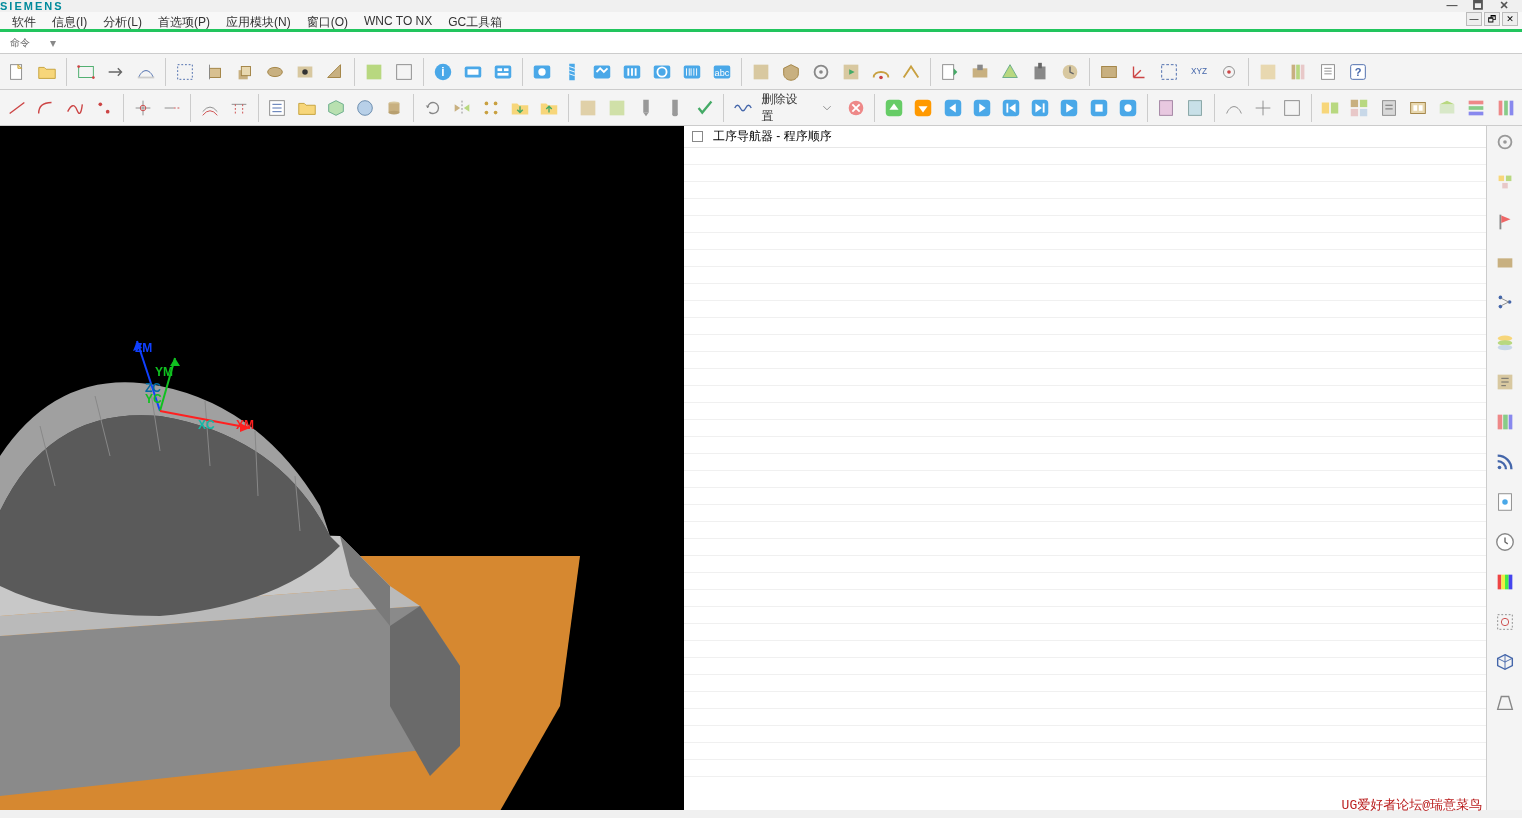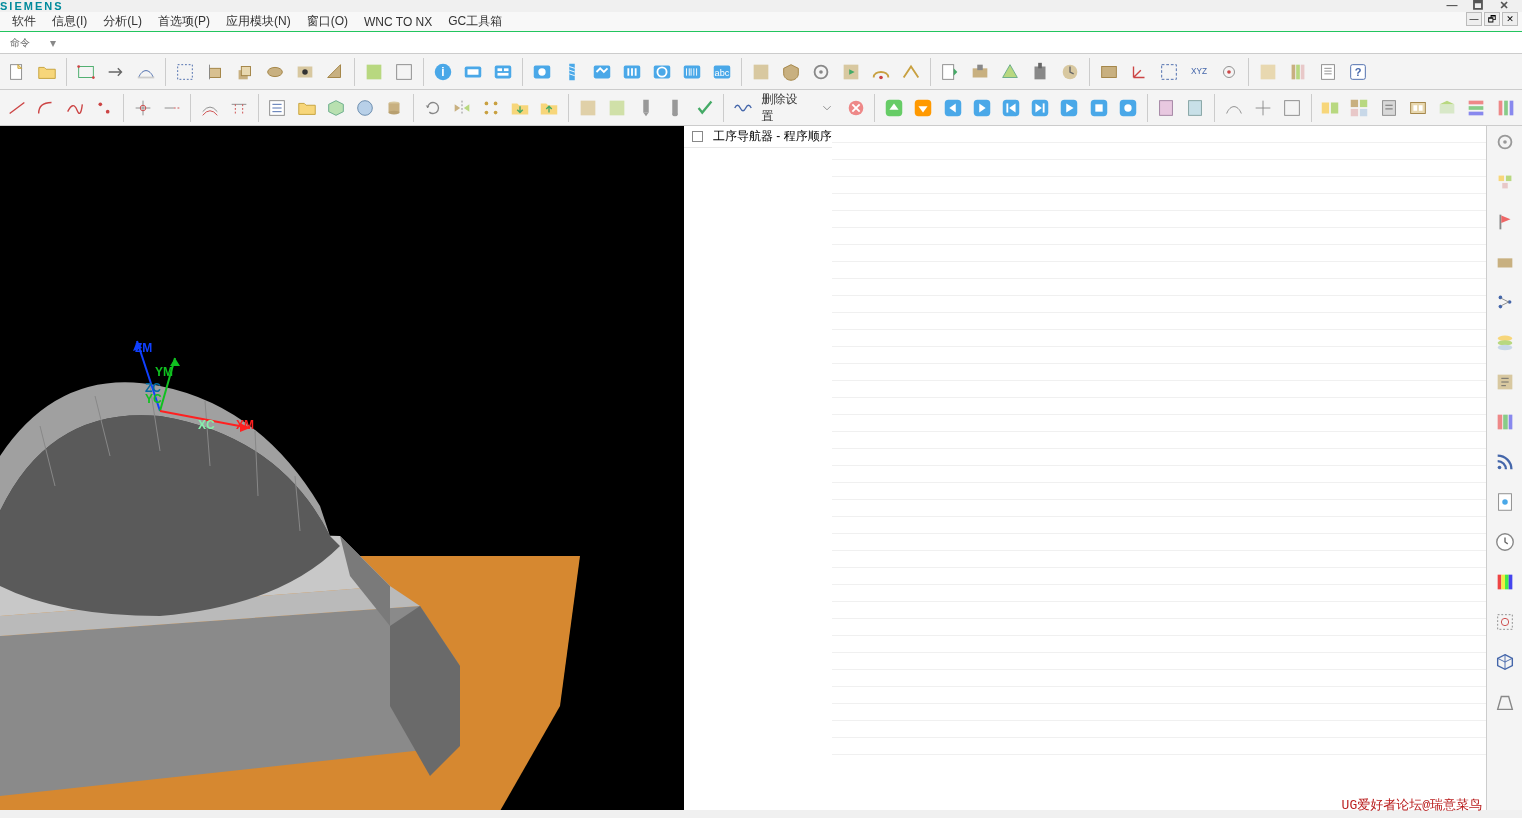--- a/index.html
+++ b/index.html
@@ -1,34 +1,34 @@
 <!DOCTYPE html>
 <html><head>
 <meta charset="utf-8">
 <style>
 * { box-sizing: border-box; margin: 0; padding: 0; }
 body { font-family: "Microsoft YaHei", "SimSun", Arial, sans-serif; font-size: 12px; background: #f0f0f0; overflow: hidden; width: 1522px; height: 818px; position: relative; }
 .titlebar { display: flex; justify-content: flex-start; align-items: center; height: 12px; padding-right: 8px; color: #008a9c; font-weight: bold; font-size: 11px; letter-spacing: 2px; }
-.menubar { height: 20px; background: #f8f8f8; border-bottom: 1px solid #22c55e; display: flex; align-items: center; padding-left: 4px; position: relative; }
+.menubar { height: 20px; background: #f8f8f8; border-bottom: 3px solid #22c55e; display: flex; align-items: flex-start; padding-left: 4px; position: relative; }
 .menu-item { padding: 2px 8px; font-size: 12px; color: #333; cursor: pointer; }
 .menubar .win-controls { position: absolute; right: 4px; top: 0; display: flex; gap: 2px; }
 .win-btn { width: 16px; height: 14px; background: #eee; border: 1px solid #bbb; font-size: 9px; text-align: center; line-height: 12px; cursor: pointer; }
 .main-win-controls { position: absolute; right: 6px; top: 0px; display: flex; gap: 4px; }
 .main-win-btn { width: 22px; height: 12px; font-size: 11px; text-align: center; line-height: 10px; color: #555; cursor: pointer; }
 .cmdbar { height: 22px; background: #fff; border-bottom: 1px solid #ccc; display: flex; align-items: center; }
 .cmd-label { padding: 0 10px; color: #666; font-size: 10px; }
 .cmd-input { flex: 1; height: 18px; border: none; background: #fff; }
 .cmd-arrow { padding: 0 10px; color: #888; }
 .toolbar { height: 36px; background: #f4f4f4; border-bottom: 1px solid #ccc; display: flex; align-items: center; padding: 0 2px; gap: 0px; }
 .toolbar2 { height: 36px; background: #f4f4f4; border-bottom: 1px solid #ccc; display: flex; align-items: center; padding: 0 2px; gap: 0px; overflow: hidden; }
 .tb-btn { width: 28px; height: 28px; border: 1px solid transparent; border-radius: 3px; display: flex; align-items: center; justify-content: center; cursor: pointer; margin: 0 1px; }
 .tb-sep { width: 1px; height: 28px; background: #ccc; margin: 0 4px; }
 .main { display: flex; height: 684px; background: #fff; position: relative; }
 .viewport { width: 684px; height: 100%; background: #000; position: relative; overflow: hidden; }
-.navigator { flex: 1; background: #fff; display: flex; flex-direction: row; }
+.navigator { flex: 1; background: #fff; display: flex; flex-direction: column; }
 .nav-header { height: 22px; background: #fff; border-bottom: 1px solid #e8e8e8; display: flex; align-items: center; padding-left: 8px; font-size: 12px; }
 .nav-checkbox { width: 11px; height: 11px; border: 1px solid #888; margin-right: 10px; }
 .nav-body { flex: 1; background: #fff; }
 .nav-row { height: 17px; border-bottom: 1px solid #f0f0f0; }
 .right-panel { width: 36px; background: #f4f4f4; border-left: 1px solid #ccc; display: flex; flex-direction: column; align-items: center; padding-top: 2px; gap: 12px; }
 .rp-btn { width: 28px; height: 28px; display: flex; align-items: center; justify-content: center; cursor: pointer; }
 .watermark { position: absolute; right: 40px; bottom: 4px; font-size: 13px; color: #b91c1c; font-family: Liberation Mono, monospace; }
 .annotation { position: absolute; pointer-events: none; z-index: 100; }
 .axis-label { position: absolute; font-size: 12px; font-weight: bold; }
 .del-label { font-size: 12px; color: #333; margin: 8px 4px; }
@@ -653,21 +653,21 @@
       <polygon points="137,215 133,225 142,222" fill="#1040ff"></polygon>
       <line x1="160" y1="285" x2="175" y2="232" stroke="#10c020" stroke-width="2"></line>
       <polygon points="175,232 170,240 180,240" fill="#10c020"></polygon>
       <line x1="160" y1="285" x2="250" y2="302" stroke="#ff2020" stroke-width="2"></line>
       <polygon points="250,302 240,297 240,306" fill="#ff2020"></polygon>
     </svg>
     <span class="axis-label" style="color:#1040ff; left:135px; top:215px;">ZM</span>
     <span class="axis-label" style="color:#10c020; left:155px; top:239px;">YM</span>
     <span class="axis-label" style="color:#0369a1; left:145px; top:255px;">ZC</span>
     <span class="axis-label" style="color:#10c020; left:145px; top:266px;">YC</span>
-    <span class="axis-label" style="color:#86efac; left:198px; top:292px;">XC</span>
+    <span class="axis-label" style="color:#14b8a6; left:198px; top:292px;">XC</span>
     <span class="axis-label" style="color:#ff2020; left:236px; top:292px;">XM</span>
   </div>
 
   <div class="navigator">
     <div class="nav-header">
       <div class="nav-checkbox"></div>
       <span>工序导航器 - 程序顺序</span>
     </div>
     <div class="nav-body">
       <div class="nav-row"></div>

